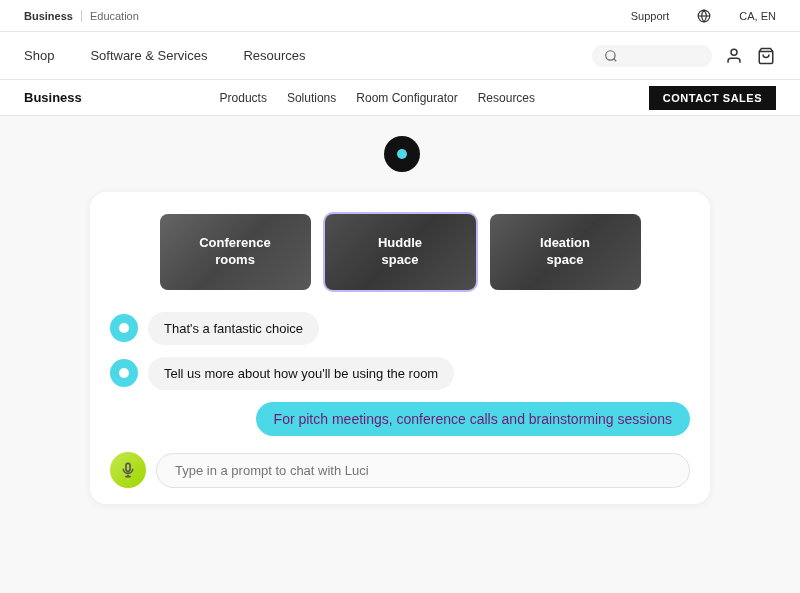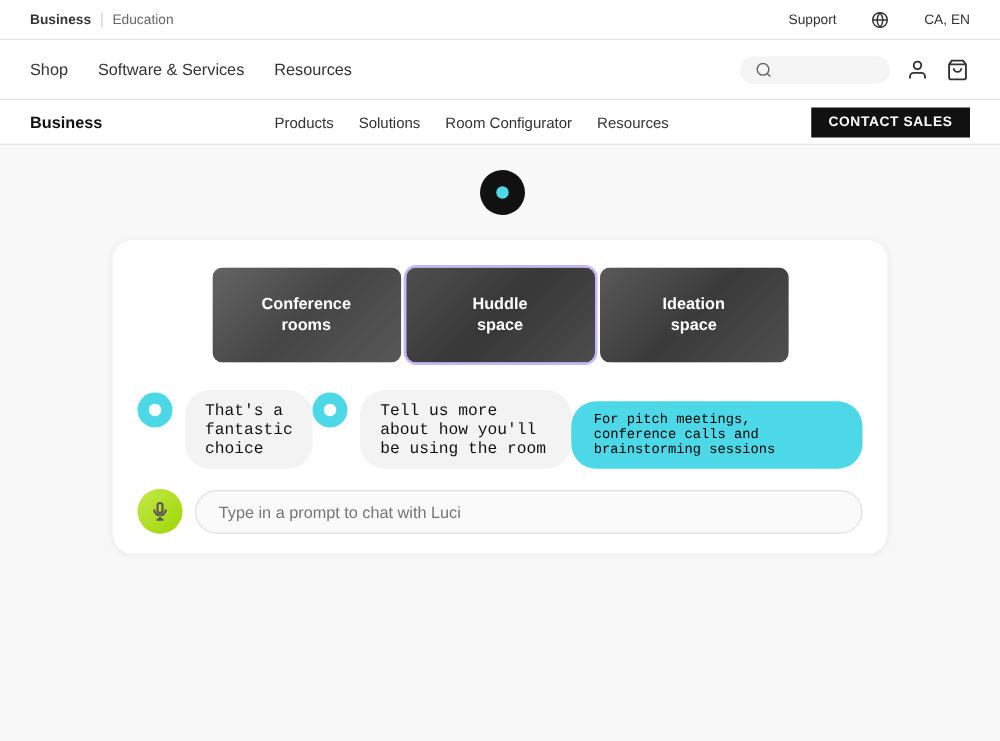--- a/index.html
+++ b/index.html
@@ -54,21 +54,21 @@
       border-bottom: 1px solid #e8e8e8;
       padding: 0 24px;
       height: 48px;
       display: flex;
       align-items: center;
       justify-content: space-between;
     }
     .main-nav-left {
       display: flex;
       align-items: center;
-      gap: 24px;
+      gap: 36px;
     }
     .nav-item {
       font-size: 13px;
       color: #333;
       cursor: pointer;
       font-weight: 500;
     }
     .main-nav-right {
       display: flex;
       align-items: center;
@@ -183,20 +183,21 @@
       border-radius: 16px;
       padding: 20px 20px 16px;
       max-width: 620px;
       margin: 0 auto;
       box-shadow: 0 1px 8px rgba(0,0,0,0.06);
     }
 
     
     .room-selector {
       display: flex;
+      gap: 10px;
       margin-bottom: 20px;
       justify-content: center;
     }
     .room-card {
       width: 155px;
       height: 80px;
       border-radius: 10px;
       overflow: hidden;
       position: relative;
       cursor: pointer;
@@ -232,23 +233,23 @@
       font-size: 13px;
       font-weight: 700;
       color: #fff;
       text-align: center;
       line-height: 1.3;
     }
 
     
     .chat-messages {
       display: flex;
-      flex-direction: row;
+      flex-direction: column;
+      gap: 12px;
       margin-bottom: 16px;
-      font-family: Liberation Mono, monospace;
     }
     .chat-message-row {
       display: flex;
       align-items: flex-start;
       gap: 10px;
     }
     .chat-avatar {
       width: 28px;
       height: 28px;
       background: #4dd8e8;
@@ -271,22 +272,22 @@
       padding: 9px 16px;
       font-size: 13px;
       color: #111;
       font-weight: 500;
       max-width: 460px;
     }
     .chat-bubble-user {
       background: #4dd8e8;
       border-radius: 20px;
       padding: 9px 18px;
-      font-size: 11px;
-      color: #000000;
+      font-size: 14px;
+      color: #701a75;
       font-weight: 500;
       max-width: 480px;
       align-self: flex-end;
       margin-left: auto;
     }
 
     
     .chat-input-row {
       display: flex;
       align-items: center;

